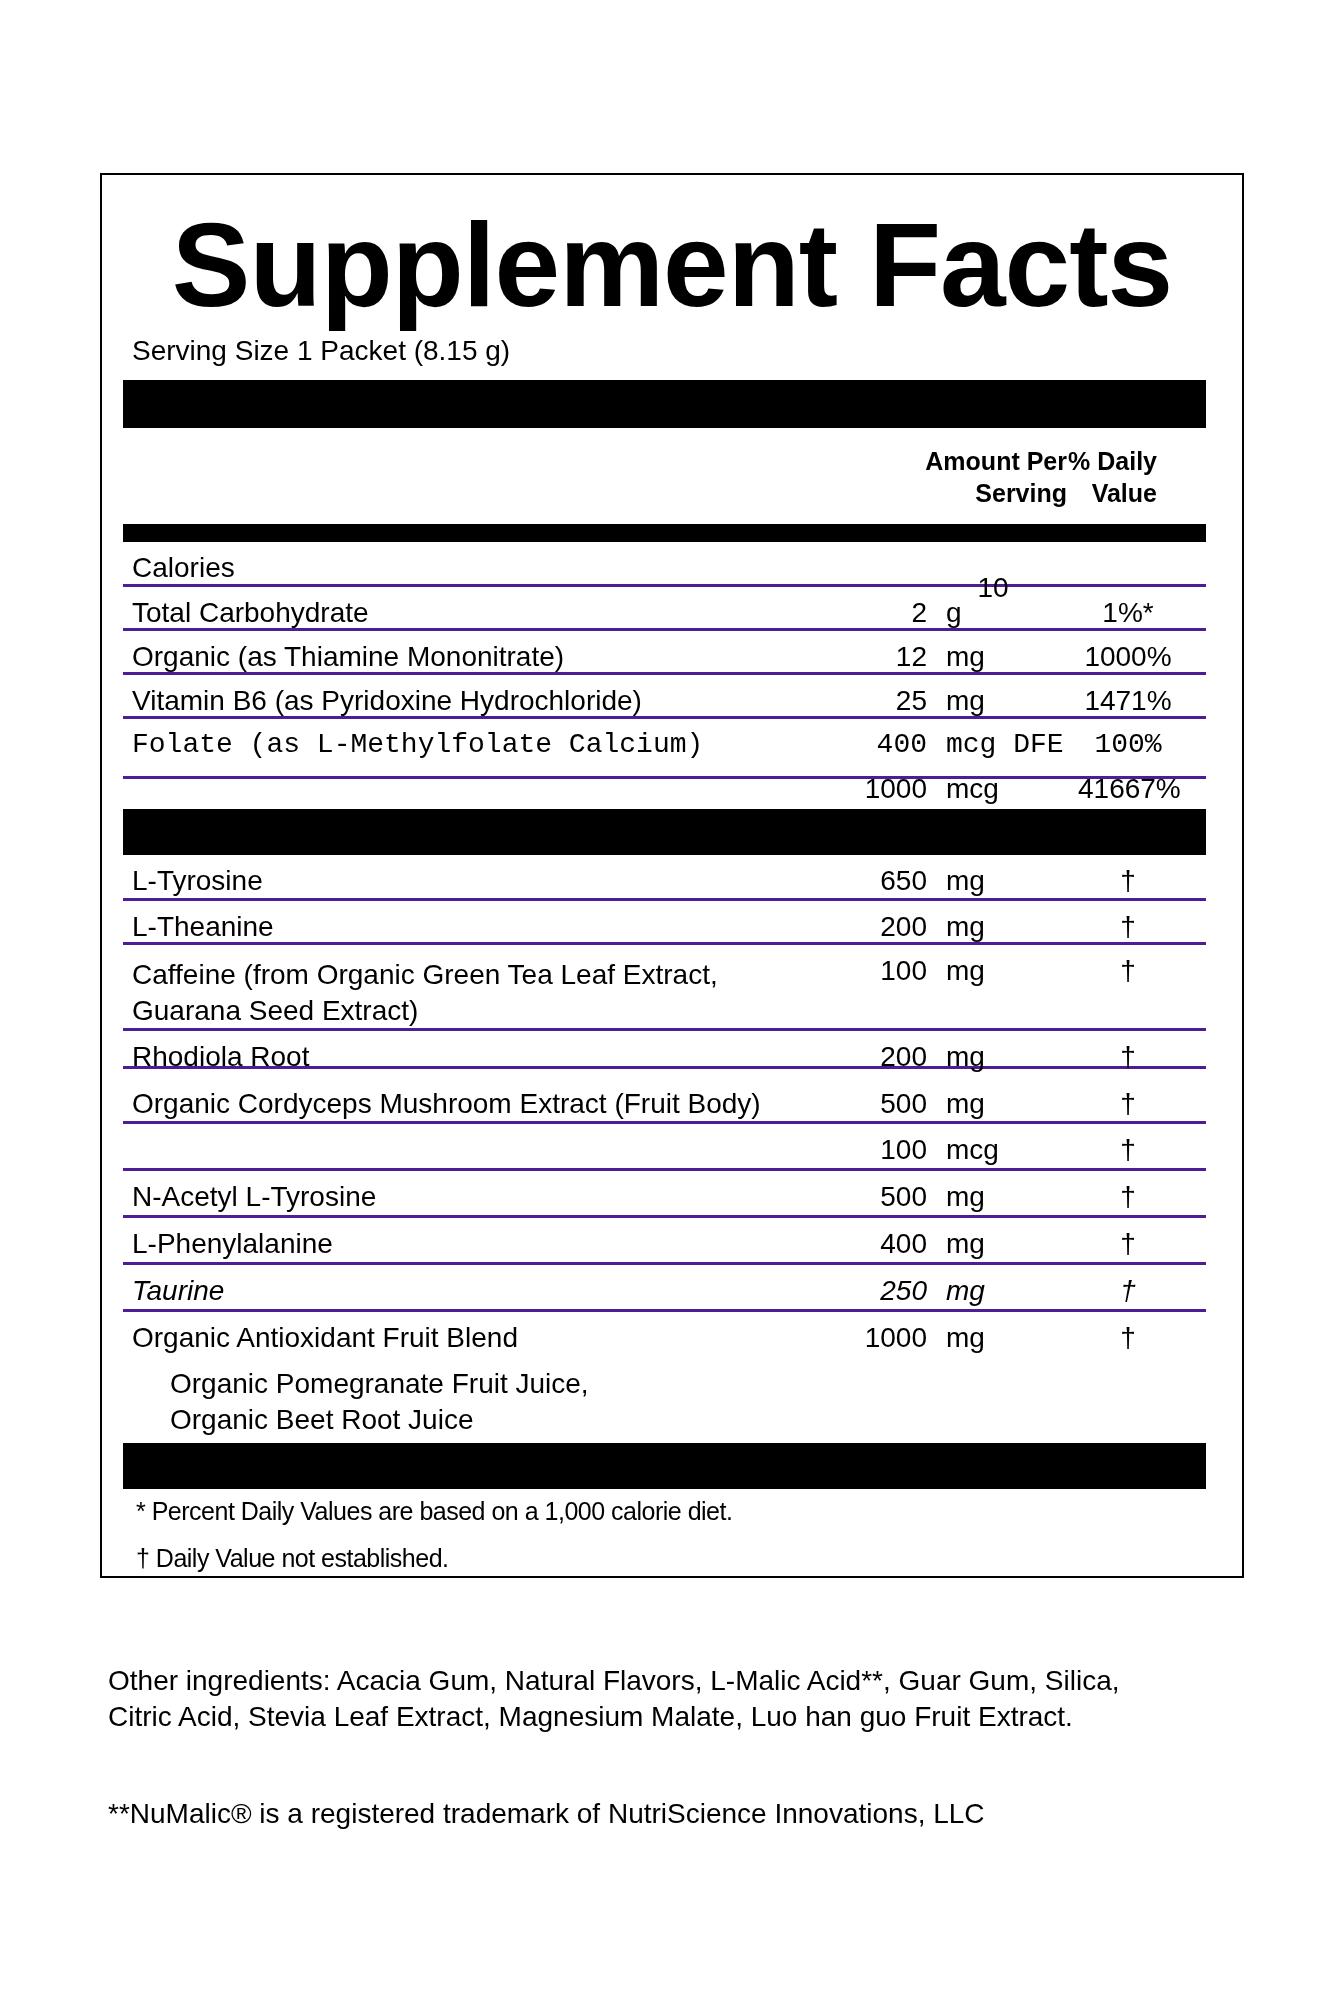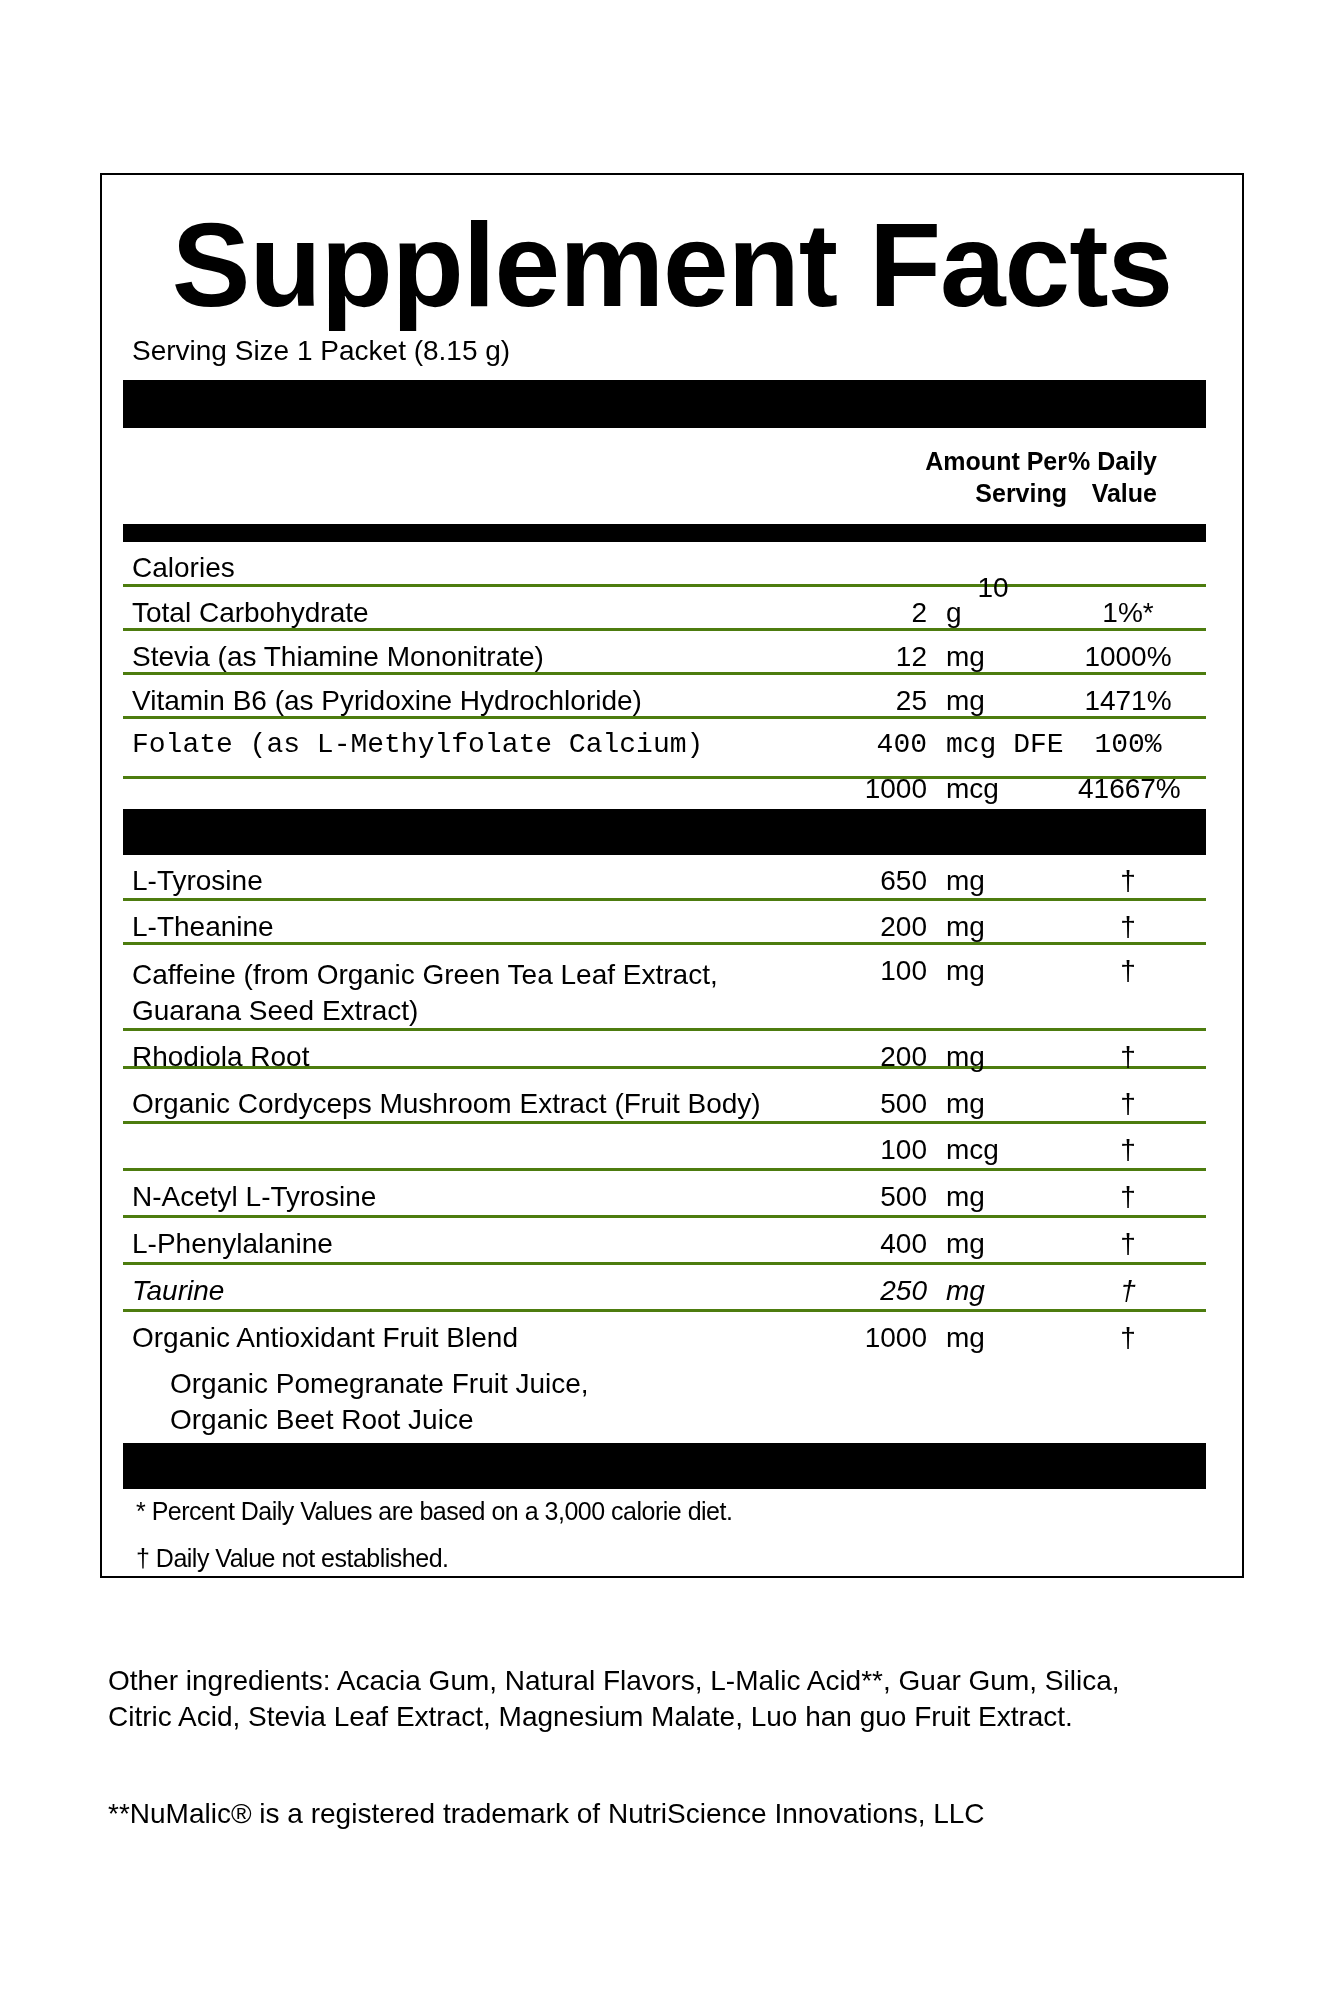--- a/index.html
+++ b/index.html
@@ -2,21 +2,21 @@
 <html><head>
 <meta charset="utf-8">
 <style>
   html,body{margin:0;padding:0;background:#fff;}
   body{width:1340px;height:2000px;position:relative;overflow:hidden;font-family:"Liberation Sans",sans-serif;color:#000;}
   .box{position:absolute;left:100px;top:173px;width:1144px;height:1405px;border:2px solid #000;box-sizing:border-box;}
   .title{position:absolute;left:0;right:0;top:20px;text-align:center;font-weight:bold;font-size:118px;letter-spacing:-1px;line-height:140px;}
   .serving{position:absolute;left:30px;top:160px;font-size:28px;}
   .bar{position:absolute;left:21px;width:1083px;background:#000;}
   .hdr{position:absolute;top:270px;font-weight:bold;font-size:25px;text-align:right;line-height:32px;}
-  .row{position:absolute;left:21px;width:1083px;border-bottom:3px solid #4d7c0f;box-sizing:border-box;font-size:28px;}
+  .row{position:absolute;left:21px;width:1083px;border-bottom:3px solid #4c1d95;box-sizing:border-box;font-size:28px;}
   .row.nob{border-bottom:none;}
   .name{position:absolute;left:9px;top:8px;line-height:36px;}
   .amt{position:absolute;right:279px;top:8px;text-align:right;line-height:36px;}
   .unit{position:absolute;left:823px;top:8px;line-height:36px;}
   .dv{position:absolute;left:955px;width:100px;top:8px;text-align:center;line-height:36px;}
   .sub{position:absolute;left:47px;line-height:36px;font-size:28px;}
   .foot{position:absolute;left:34px;font-size:25px;letter-spacing:-0.5px;}
   .other{position:absolute;left:108px;font-size:28px;line-height:36px;}
   i{font-style:italic;}
 </style>
@@ -44,21 +44,21 @@
     <span class="name">Calories</span>
     <span class="dv" style="left:775px;width:190px;margin-top:20px;">10</span>
   </div>
   <div class="row" style="top:412px;height:44px;">
     <span class="name">Total Carbohydrate</span>
     <span class="amt">2</span>
     <span class="unit">g</span>
     <span class="dv">1%*</span>
   </div>
   <div class="row" style="top:456px;height:44px;">
-    <span class="name">Stevia (as Thiamine Mononitrate)</span>
+    <span class="name">Organic (as Thiamine Mononitrate)</span>
     <span class="amt">12</span>
     <span class="unit">mg</span>
     <span class="dv">1000%</span>
   </div>
   <div class="row" style="top:500px;height:44px;">
     <span class="name">Vitamin B6 (as Pyridoxine Hydrochloride)</span>
     <span class="amt">25</span>
     <span class="unit">mg</span>
     <span class="dv">1471%</span>
   </div>
@@ -136,21 +136,21 @@
     <span class="name">Organic Antioxidant Fruit Blend</span>
     <span class="amt">1000</span>
     <span class="unit">mg</span>
     <span class="dv">†</span>
     <div class="sub" style="top:90px;">Organic Beet Root Juice</div>
     <div class="sub" style="top:54px;">Organic Pomegranate Fruit Juice,</div>
   </div>
 
   <div class="bar" style="top:1268px;height:46px;"></div>
 
-  <div class="foot" style="top:1322px;">* Percent Daily Values are based on a 3,000 calorie diet.</div>
+  <div class="foot" style="top:1322px;">* Percent Daily Values are based on a 1,000 calorie diet.</div>
   <div class="foot" style="top:1369px;">† Daily Value not established.</div>
 </div>
 
 <div class="other" style="top:1663px;">
   <div>Other ingredients: Acacia Gum, Natural Flavors, L-Malic Acid**, Guar Gum, Silica,</div>
   <div>Citric Acid, Stevia Leaf Extract, Magnesium Malate, Luo han guo Fruit Extract.</div>
 </div>
 <div class="other" style="top:1796px;">**NuMalic® is a registered trademark of NutriScience Innovations, LLC</div>
 
 </body></html>

